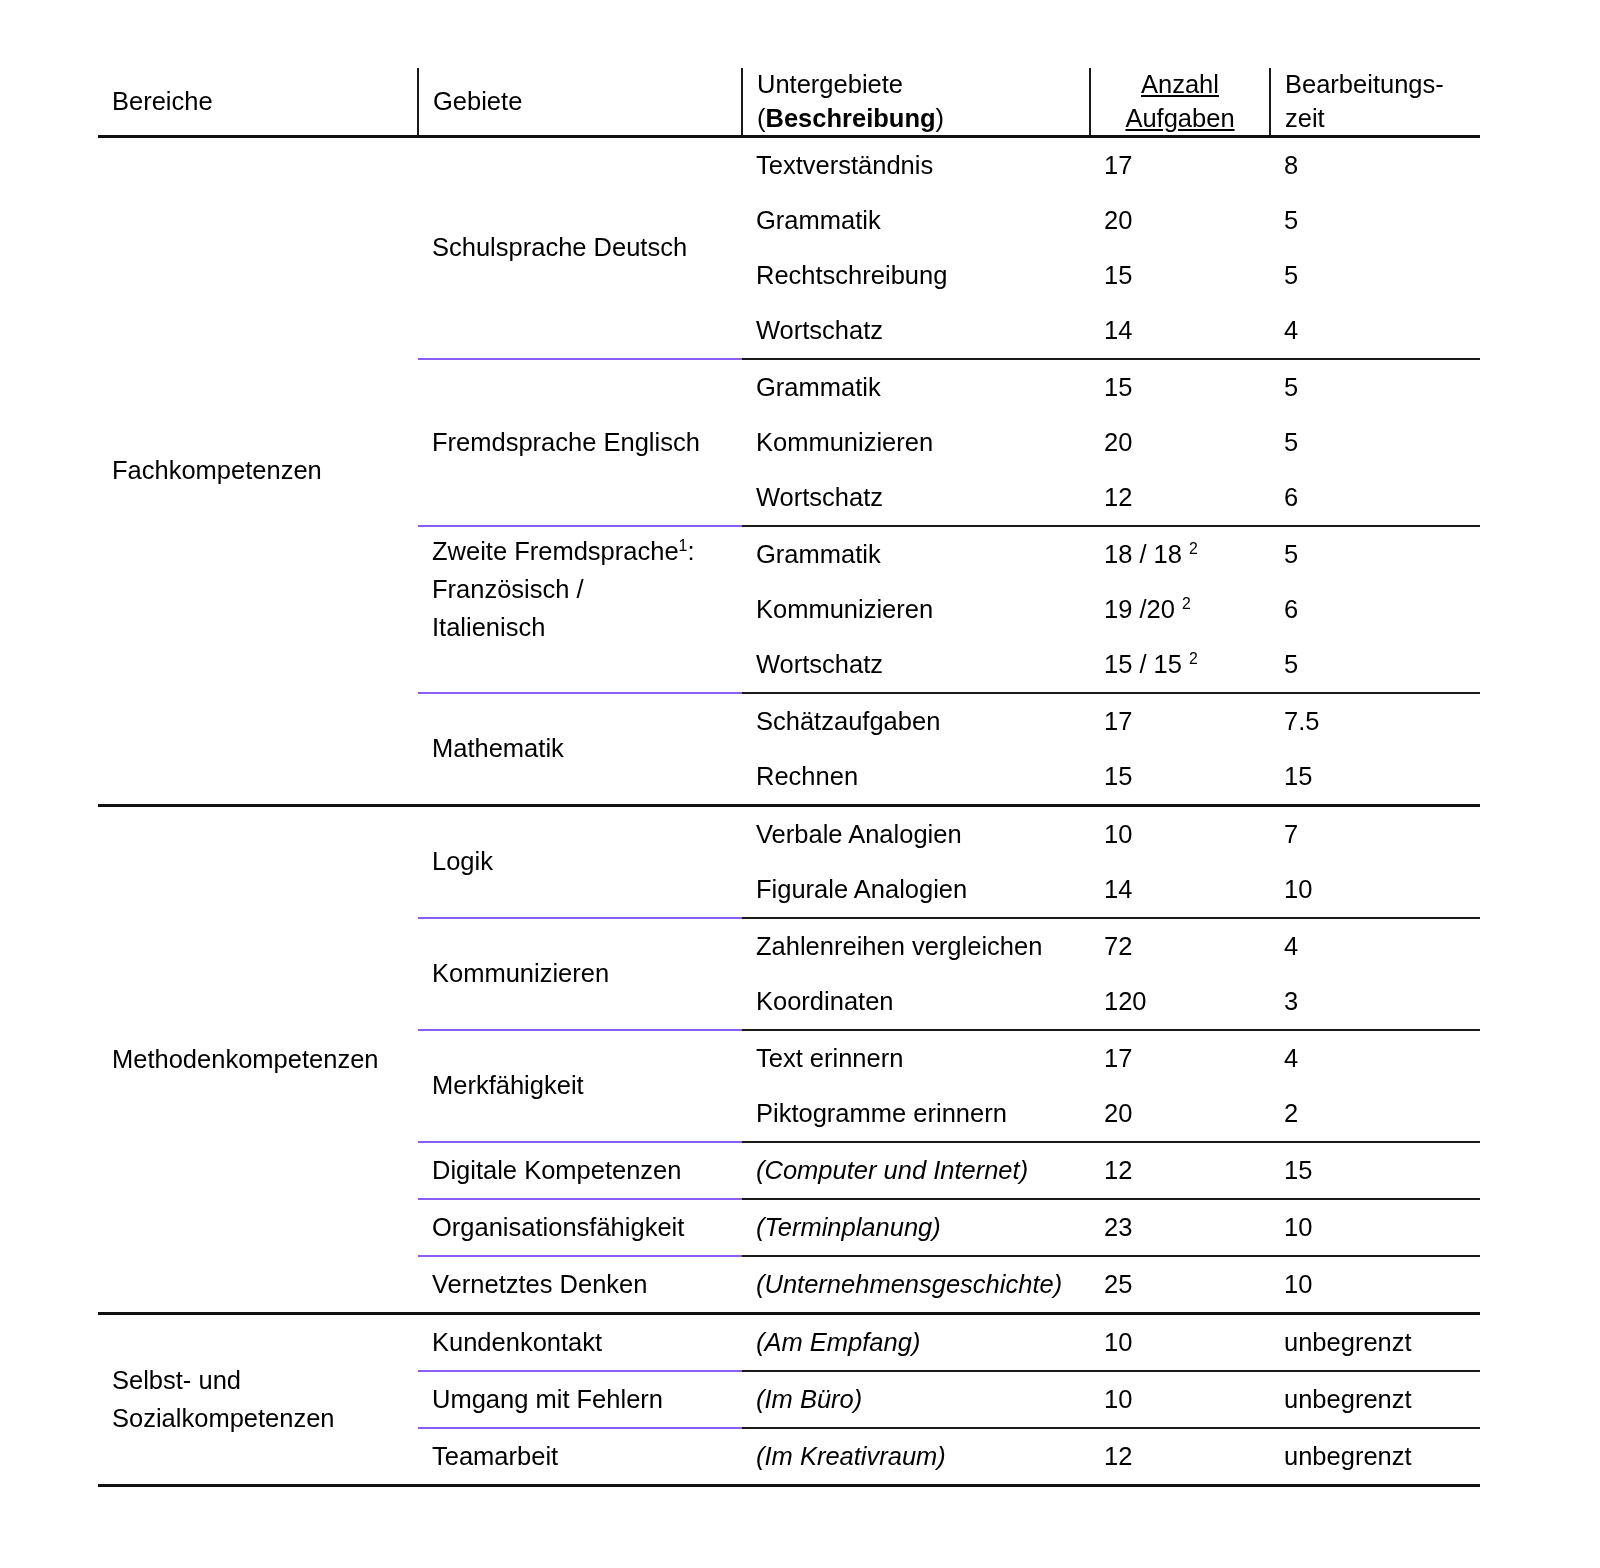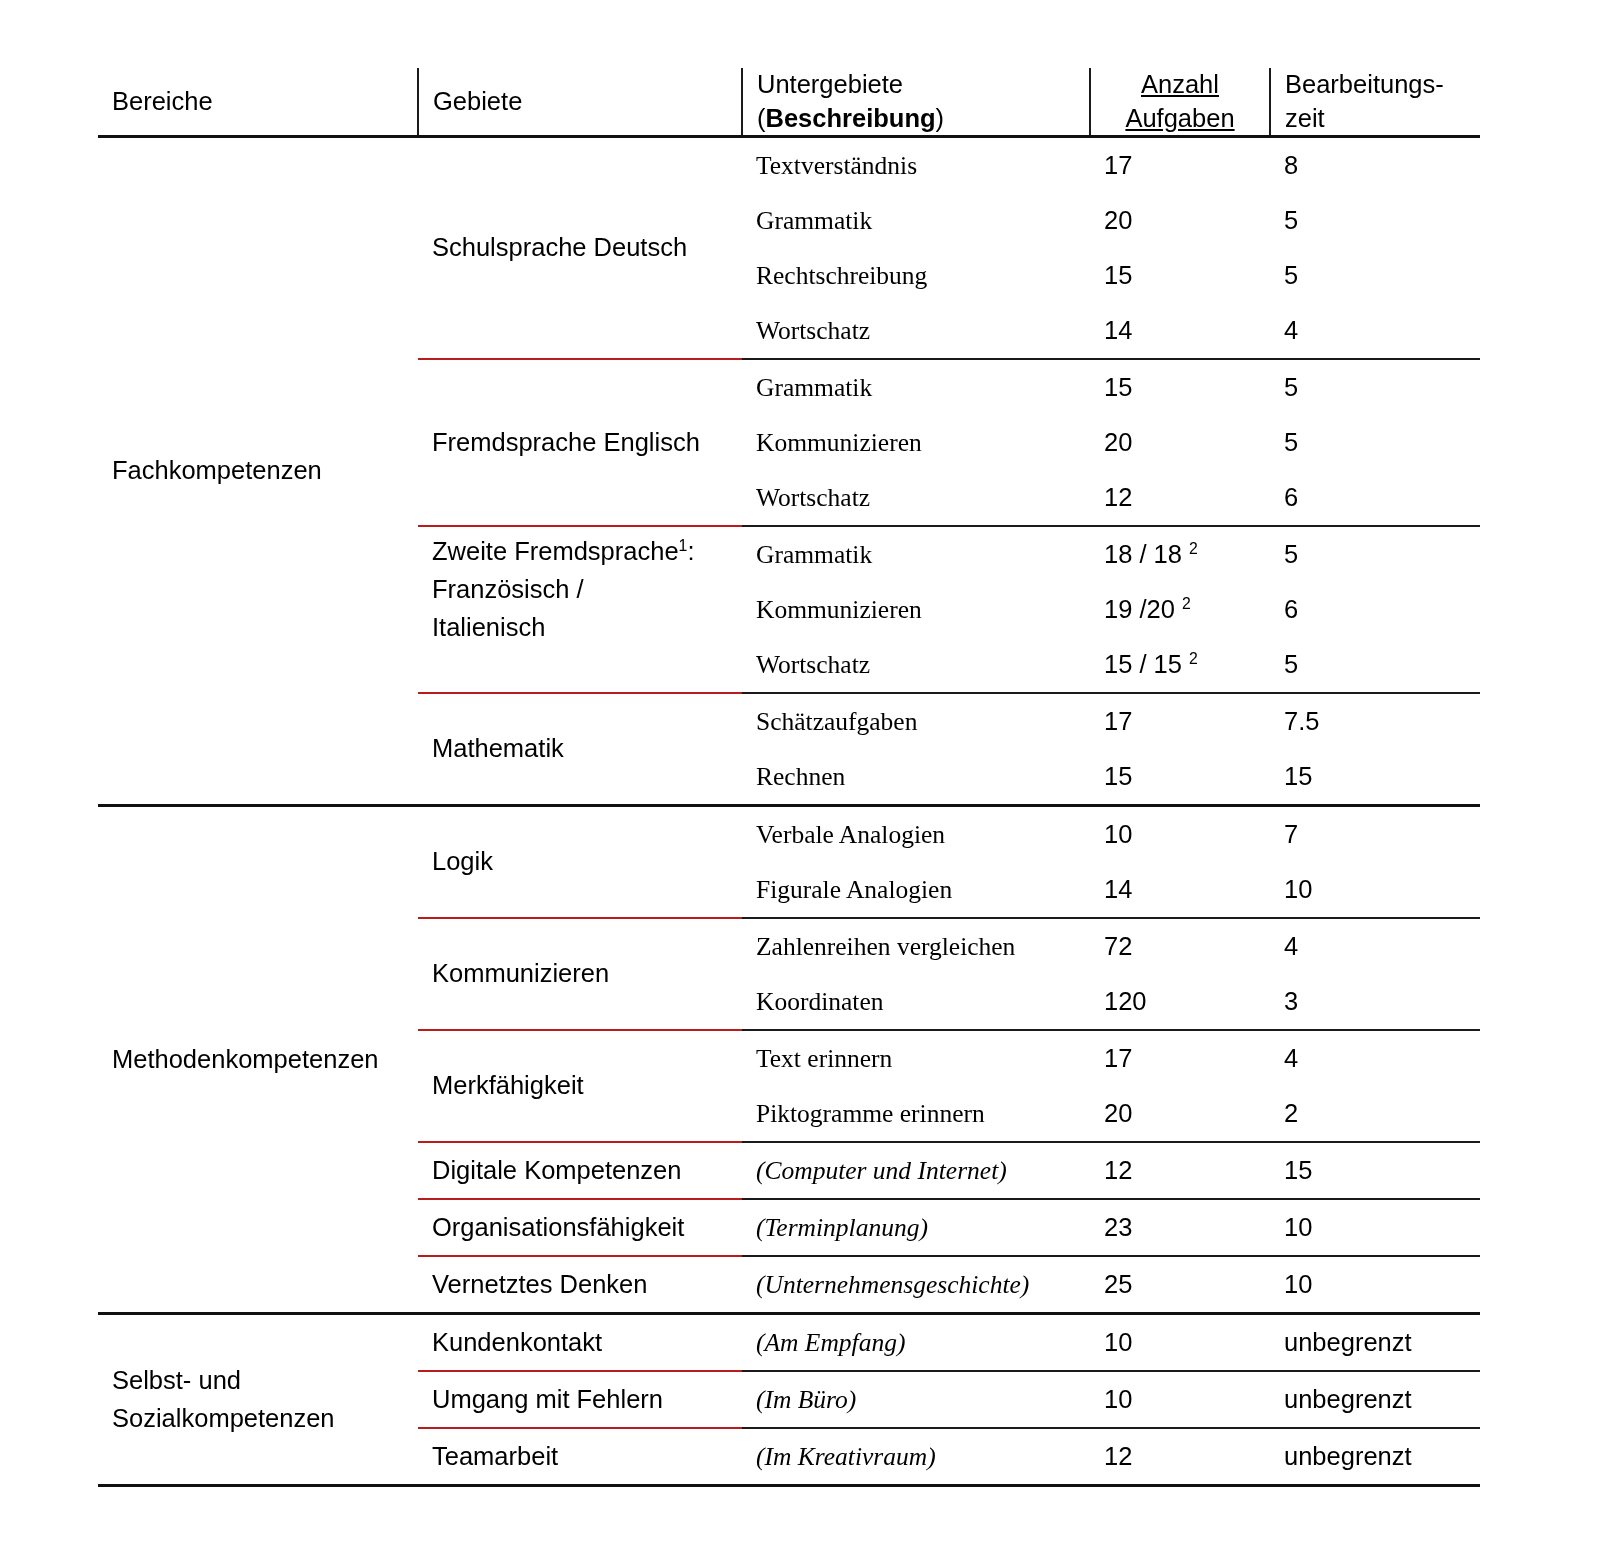--- a/index.html
+++ b/index.html
@@ -93,38 +93,37 @@
     vertical-align: middle;
     border-right: 2px solid #1a1a1a;
   }
   td.col-gebiete.align-top {
     vertical-align: top;
     padding-top: 6px;
   }
   td.col-untergebiete {
     border-right: 2px solid #1a1a1a;
     border-top: 2px solid #1a1a1a;
-    font-family: Liberation Serif, serif;
   }
   td.col-untergebiete.no-top { border-top: 0; }
   td.col-anzahl {
     text-align: center;
     border-right: 2px solid #1a1a1a;
     border-top: 2px solid #1a1a1a;
   }
   td.col-anzahl.no-top { border-top: 0; }
   td.col-zeit {
     text-align: center;
     border-right: 2px solid #1a1a1a;
     border-top: 2px solid #1a1a1a;
   }
   td.col-zeit.no-top { border-top: 0; }
 
   
-  td.col-gebiete.grp-top  { border-top: 2px solid #b91c1c; }
+  td.col-gebiete.grp-top  { border-top: 2px solid #8b5cf6; }
   td.col-untergebiete.grp-top,
   td.col-anzahl.grp-top,
   td.col-zeit.grp-top { border-top: 2px solid #1a1a1a; }
 
   
   tr.section-rule td {
     height: 0;
     padding: 0;
     border-top: 3px solid #111;
   }

